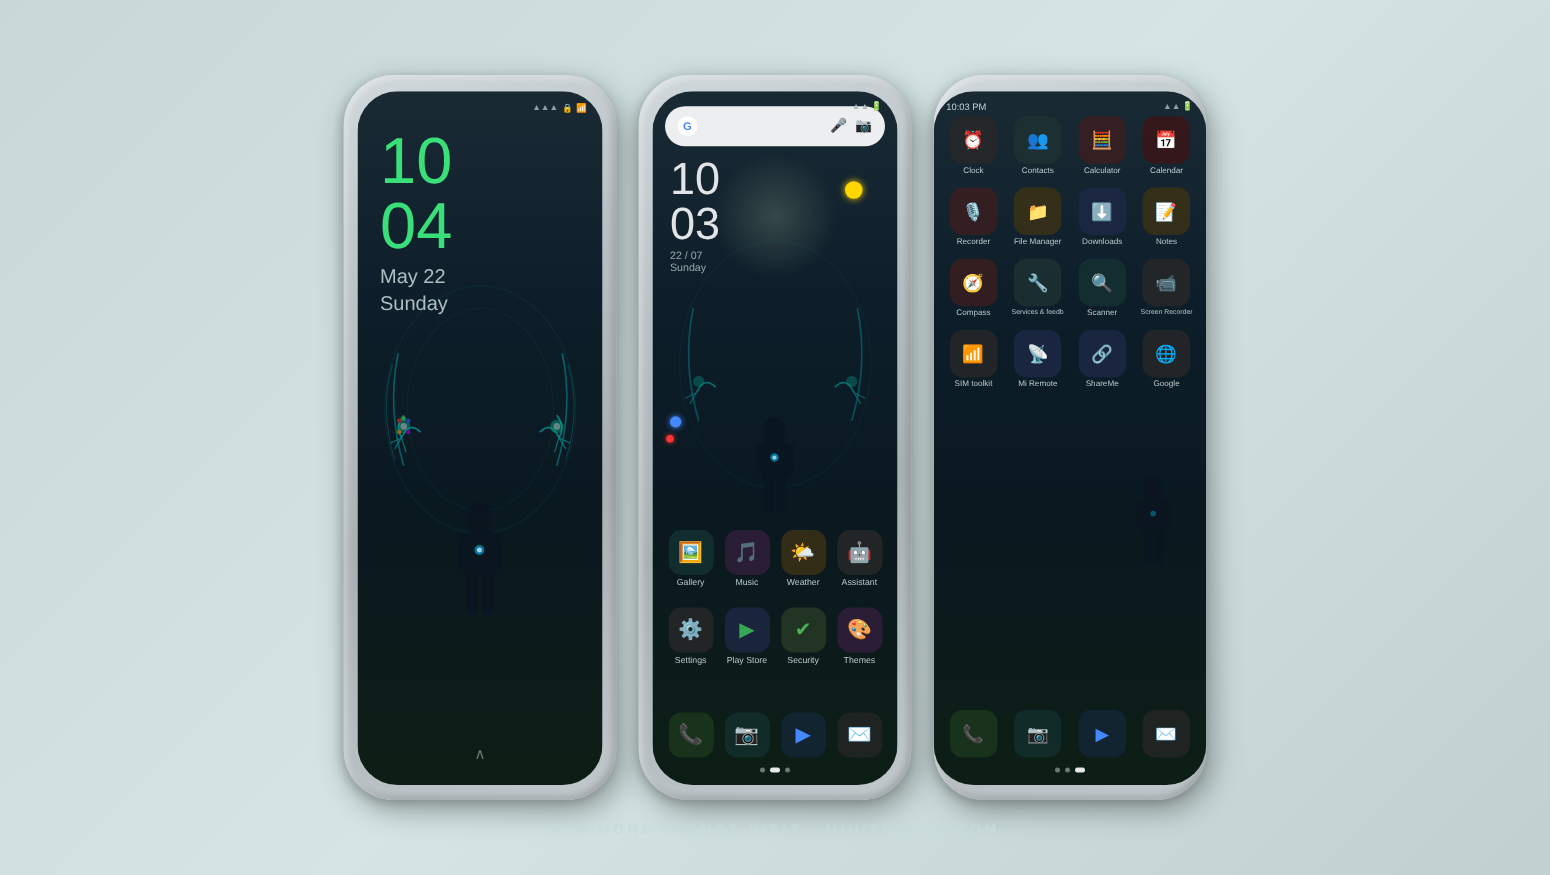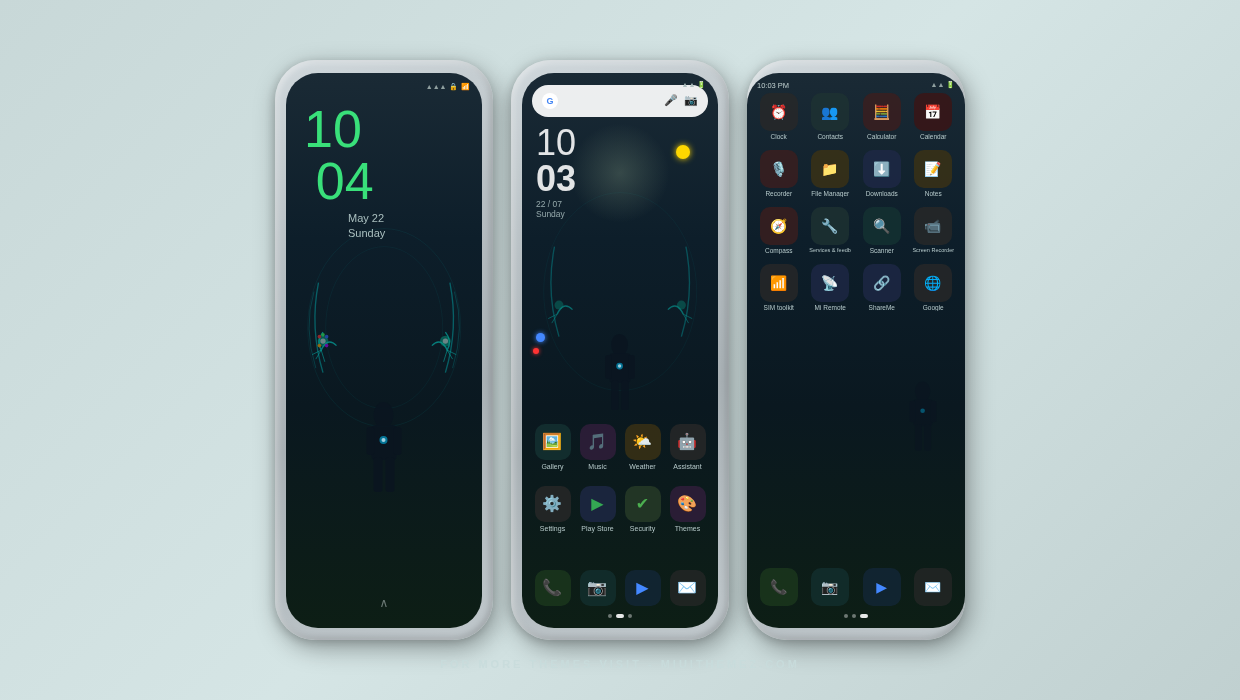--- a/index.html
+++ b/index.html
@@ -120,29 +120,27 @@
       font-weight: 300;
       color: #39e07a;
       line-height: 1;
     }
 
     .left-clock .minute {
       font-size: 52px;
       font-weight: 300;
       color: #39e07a;
       line-height: 1;
-      text-align: center;
     }
 
     .left-clock .date {
-      font-size: 11px;
+      font-size: 16px;
       color: #aabfbf;
       margin-top: 4px;
       line-height: 1.4;
-      margin-left: 44px;
     }
 
     
     .circle-progress {
       position: absolute;
       bottom: 15%;
       left: 50%;
       transform: translateX(-50%);
       width: 90px;
       height: 90px;
@@ -506,21 +504,21 @@
         </div>
 
         <div class="big-orb" style="top:50px;"></div>
 
         <div style="position:absolute;top:72px;right:28px;width:14px;height:14px;background:#ffd700;border-radius:50%;box-shadow:0 0 6px #ffd700;"></div>
         <div style="position:absolute;top:260px;left:14px;width:9px;height:9px;background:#4488ff;border-radius:50%;box-shadow:0 0 5px #4488ff;"></div>
         <div style="position:absolute;top:275px;left:11px;width:6px;height:6px;background:#ff3333;border-radius:50%;box-shadow:0 0 4px #ff3333;"></div>
 
         <div class="center-clock" style="top:52px;left:14px;">
           <div class="hour" style="font-size:36px;font-weight:300;color:rgba(255,255,255,0.88);line-height:1;">10</div>
-          <div class="minute" style="font-size:36px;font-weight:700;color:rgba(255,255,255,0.88);line-height:1;">03</div>
+          <div class="minute" style="font-size:36px;font-weight:400;color:rgba(255,255,255,0.88);line-height:1;">03</div>
           <div style="font-size:8.5px;color:rgba(180,200,200,0.8);margin-top:2px;">
             <span>22 / 07</span><br>
             <span>Sunday</span>
           </div>
         </div>
 
         <div class="center-status-right">
           <span style="font-size:7px;color:#b0c0c0;">▲▲ 🔋</span>
         </div>
 

